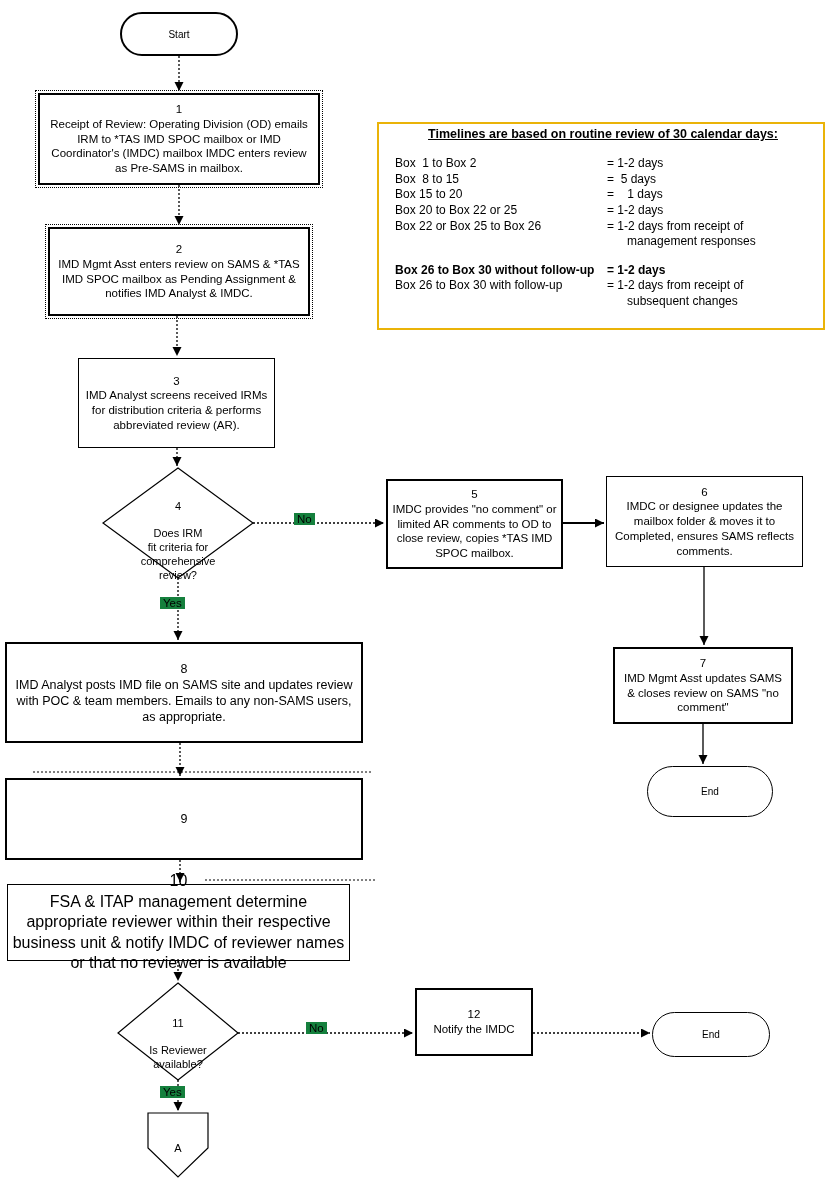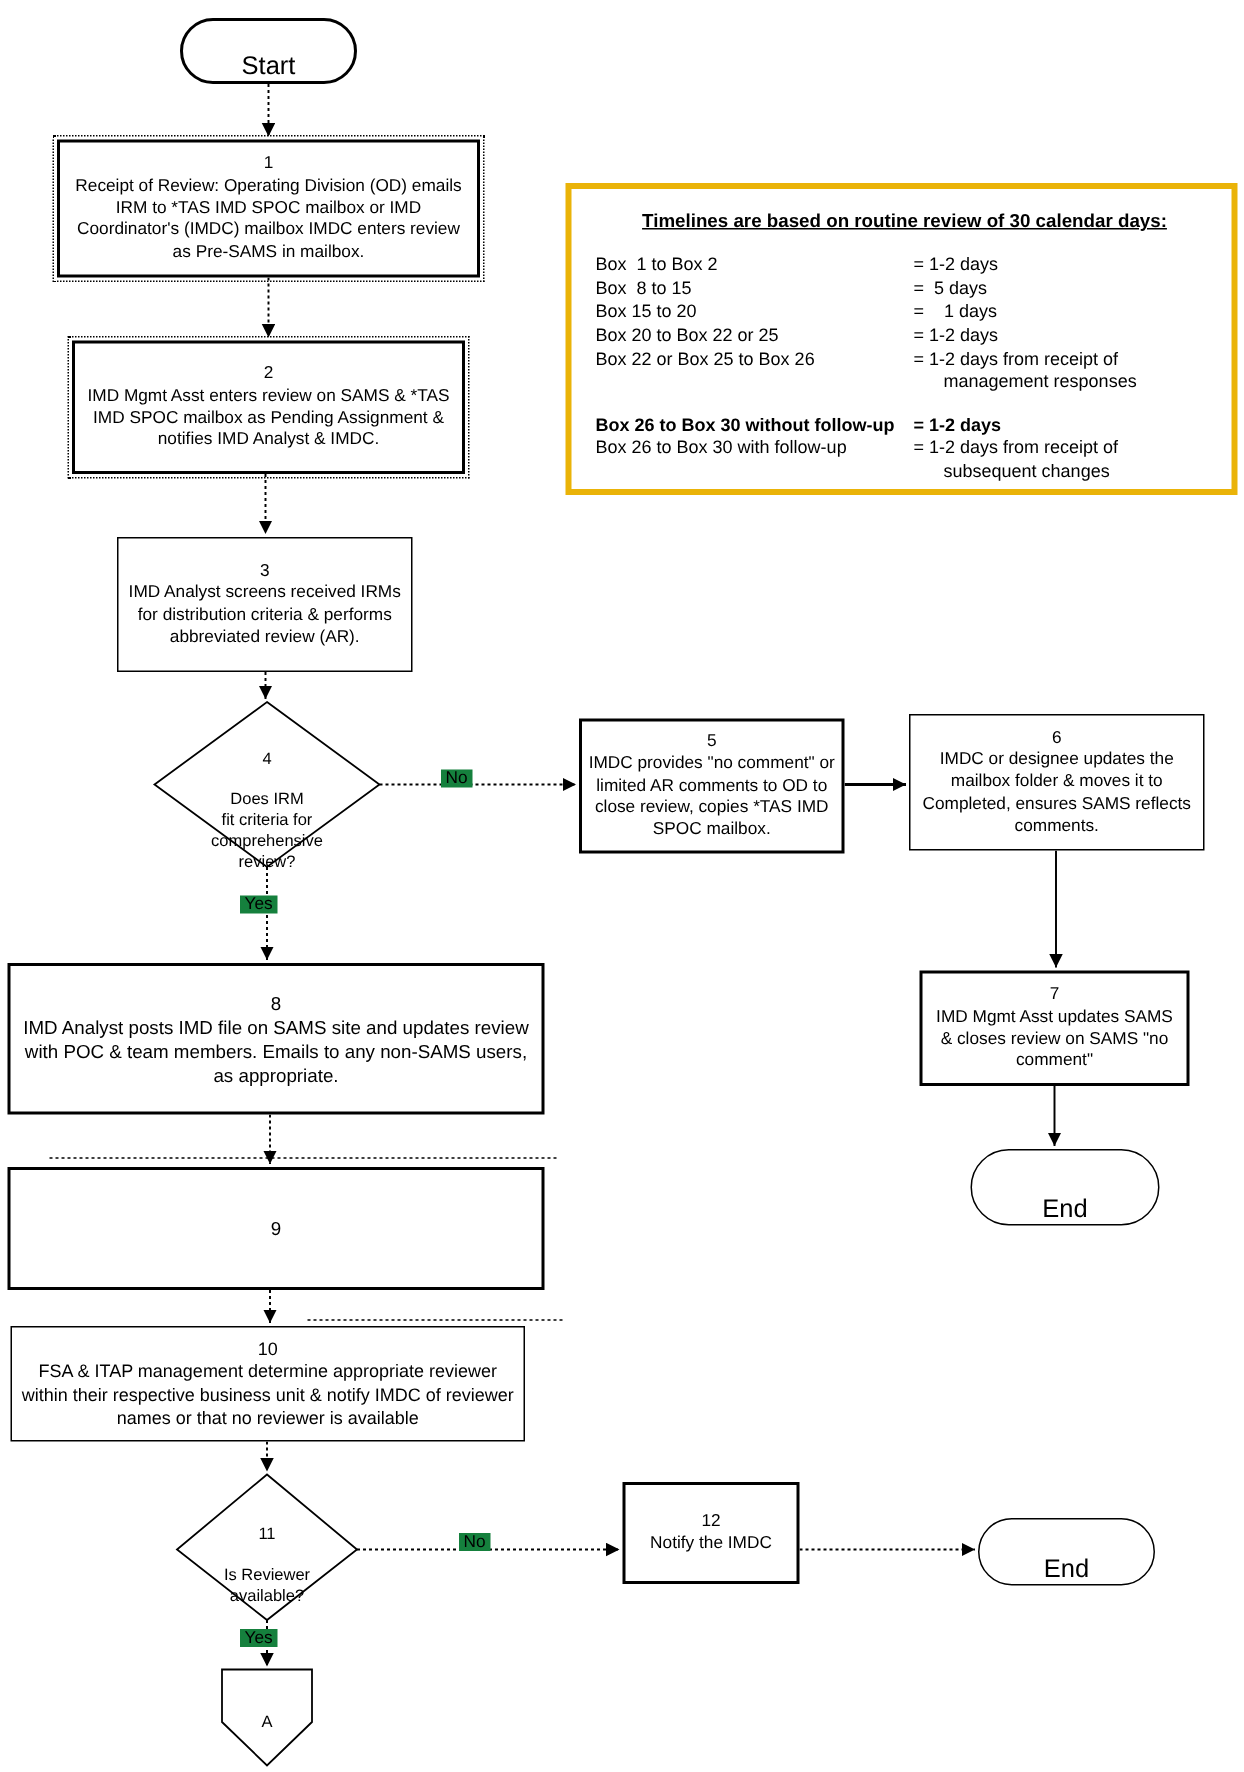--- a/index.html
+++ b/index.html
@@ -12,39 +12,39 @@
     position:absolute;box-sizing:border-box;background:#fff;
     display:flex;flex-direction:column;justify-content:center;align-items:center;
     text-align:center;font-size:11.5px;line-height:1.28;padding:2px 4px;
   }
   .b2{border:2px solid #000;}
   .b1{border:1px solid #000;}
   .dotted-outline{outline:1px dotted #000;outline-offset:2px;}
   .num{display:block;}
   .oval{
     position:absolute;box-sizing:border-box;background:#fff;border:2px solid #000;
-    display:flex;align-items:flex-end;justify-content:center;font-size:17px;
+    display:flex;align-items:center;justify-content:center;font-size:10px;
   }
   .thin{border-width:1px;}
   .lbl{
     position:absolute;background:#15803d;font-size:11.5px;padding:0 3px;
     text-align:center;z-index:5;
   }
   .dtext{
     position:absolute;z-index:4;text-align:center;font-size:11px;line-height:1.25;
     white-space:pre-line;
   }
   .large{font-size:12.5px;}
   svg.overlay{position:absolute;left:0;top:0;z-index:1;}
   .node,.oval,.lbl,.dtext{z-index:2;}
   
   #timelines{
     position:absolute;left:377px;top:122px;width:448px;height:208px;
-    border:4px solid #eab308;background:#fff;box-sizing:border-box;
-    padding:13px 12px 6px 16px;font-size:12px;line-height:1.3;z-index:2;
+    border:2px solid #eab308;background:#fff;box-sizing:border-box;
+    padding:2px 12px 6px 16px;font-size:12px;line-height:1.3;z-index:2;
   }
   #timelines .tl-title{
     font-weight:bold;text-decoration:underline;text-align:center;
     font-size:12.5px;margin-bottom:14px;white-space:nowrap;
   }
   .tl-row{display:grid;grid-template-columns:212px 1fr;}
   .tl-row .cell{white-space:pre-wrap;}
   .tl-gap{margin-top:13px;font-weight:bold;}
 </style>
 </head>
@@ -140,21 +140,21 @@
 
   <div class="node b2 large" style="left:5px;top:642px;width:358px;height:101px;">
     <span class="num">8</span>
     <span>IMD Analyst posts IMD file on SAMS site and updates review with POC &amp; team members. Emails to any non-SAMS users, as appropriate.</span>
   </div>
 
   <div class="node b2 large" style="left:5px;top:778px;width:358px;height:82px;">
     <span class="num">9</span>
   </div>
 
-  <div class="node b1" style="left:7px;top:884px;width:343px;height:77px;font-size:12px;">
+  <div class="node b1" style="left:7px;top:884px;width:343px;height:77px;font-size:16px;">
     <span class="num">10</span>
     <span>FSA &amp; ITAP management determine appropriate reviewer within their respective business unit  &amp; notify IMDC of reviewer names or that no reviewer is available</span>
   </div>
 
   <div class="dtext" style="left:118px;top:1003px;width:120px;">
     <span class="num">11</span>
     <span>Is Reviewer
 available?</span>
   </div>
 

